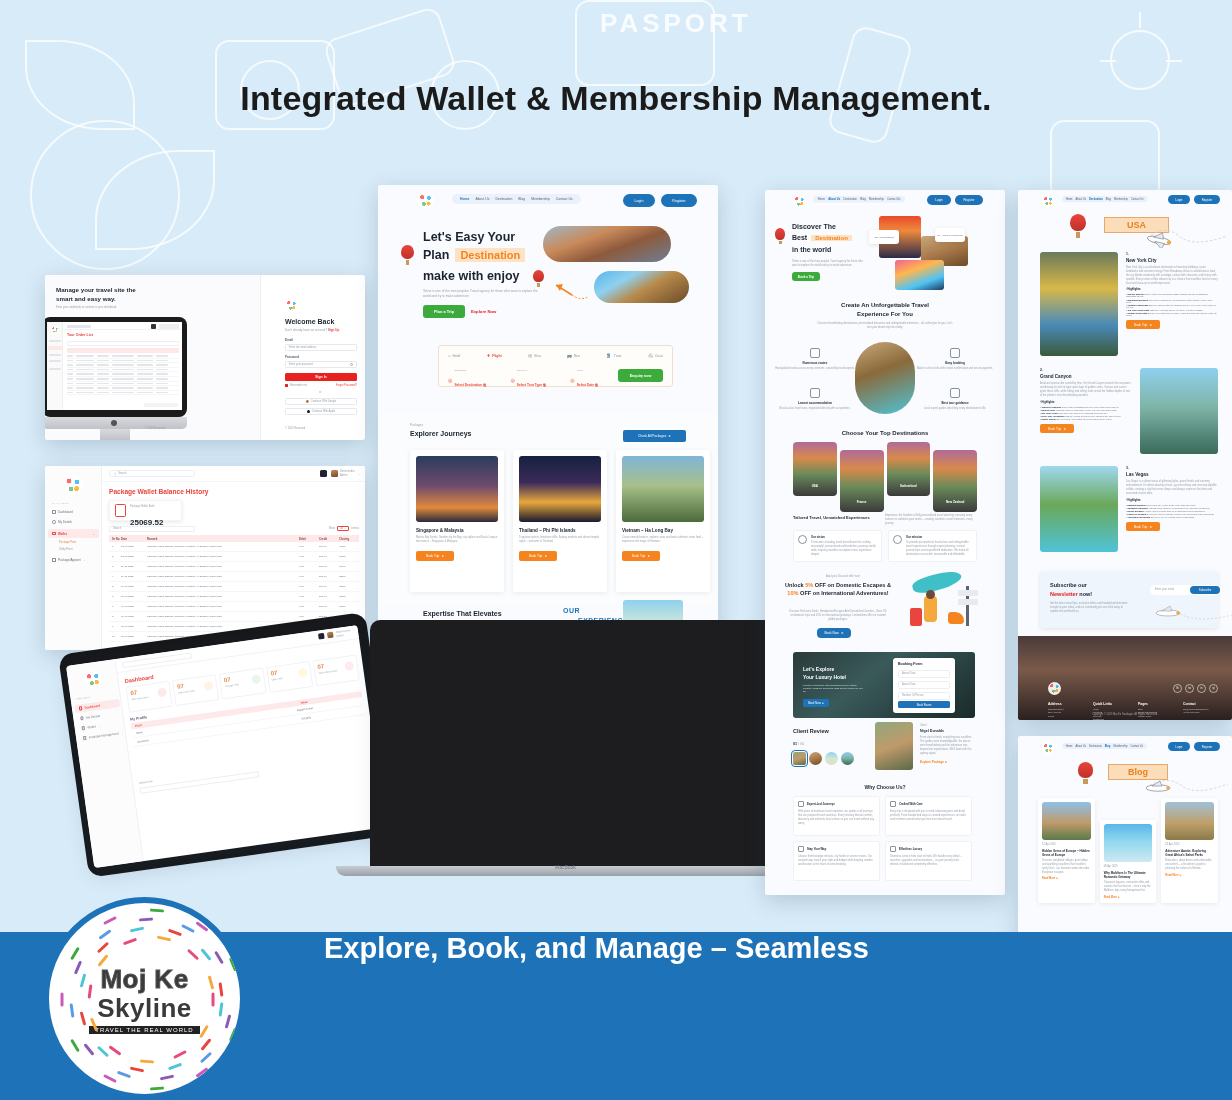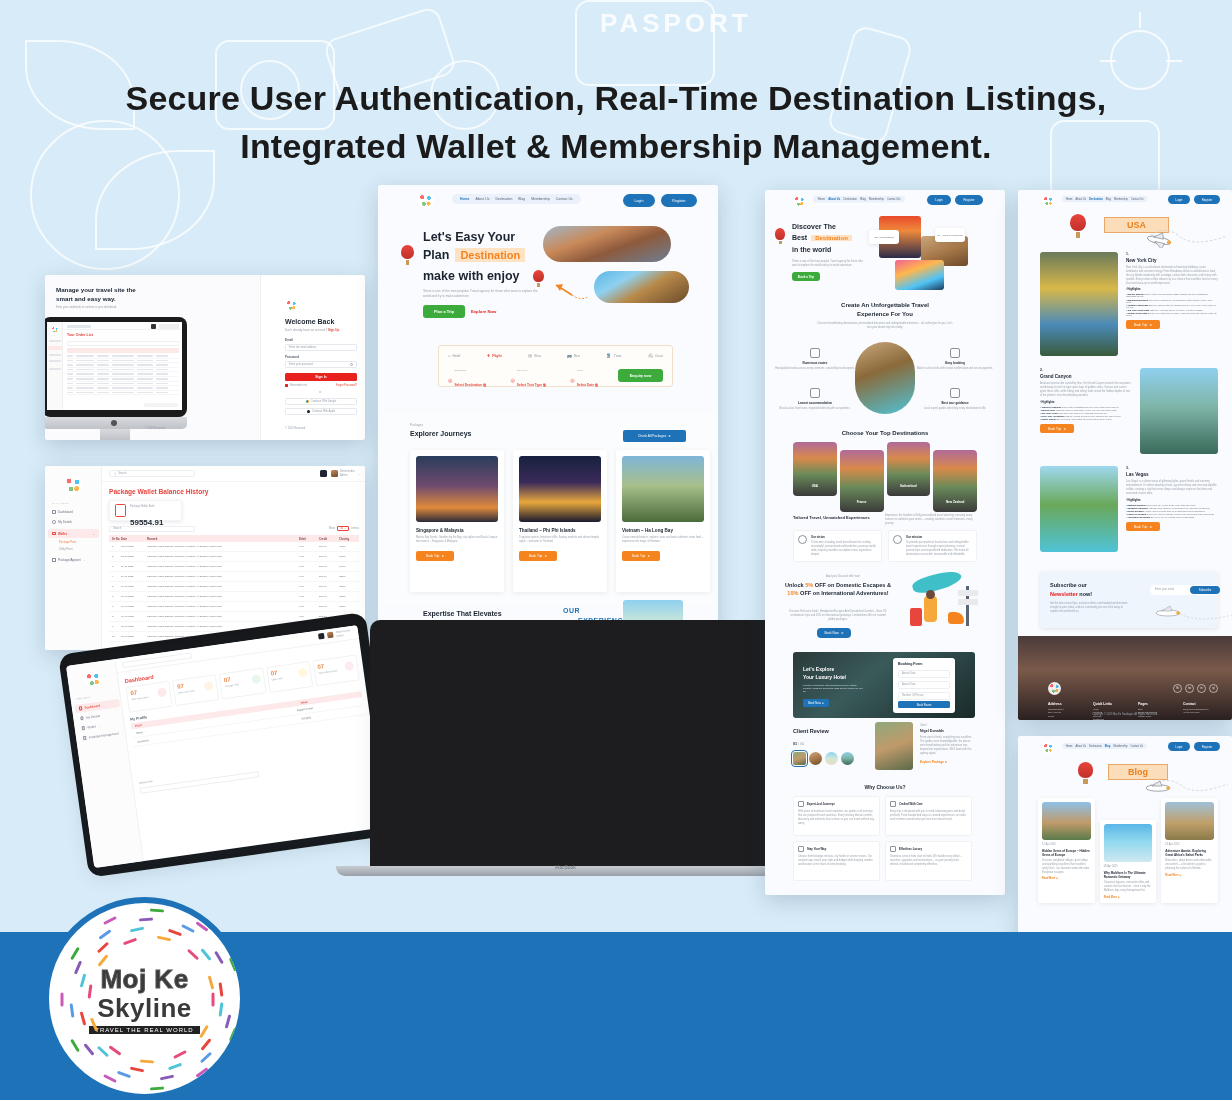--- a/index.html
+++ b/index.html
@@ -105,21 +105,20 @@
   <div class="doodle" style="left:95px;top:150px;width:120px;height:100px;border-radius:70% 0 70% 0;"></div>
   <div class="doodle d-rr" style="left:1050px;top:120px;width:110px;height:80px;"></div>
   <div class="doodle d-rr" style="left:1140px;top:230px;width:100px;height:120px;transform:rotate(12deg);"></div>
   <div class="doodle d-circ" style="left:1160px;top:430px;width:80px;height:80px;"></div>
   <div class="doodle d-rr" style="left:300px;top:760px;width:140px;height:60px;transform:rotate(-8deg);"></div>
   <div class="doodle d-circ" style="left:430px;top:60px;width:70px;height:70px;"></div>
   <div class="doodle d-rr" style="left:840px;top:30px;width:60px;height:110px;transform:rotate(16deg);"></div>
 </div>
 
 <div class="headline">
-  <div>Secure User Authentication, Real-Time Destination Listings,</div>
   <div>Integrated Wallet &amp; Membership Management.</div>
 </div>
 
 <div class="mock" style="left:45px;top:275px;width:320px;height:165px;border-radius:3px;">
   <div style="position:absolute;left:0;top:0;width:215px;height:165px;background:#fbfbfd;"></div>
   <div style="position:absolute;left:215px;top:0;width:105px;height:165px;background:#fff;border-left:1px solid #eceef1;"></div>
 
   <div style="position:absolute;left:11px;top:11px;font-size:6.2px;font-weight:700;color:#1b2430;">Manage your travel site the</div>
   <div style="position:absolute;left:11px;top:20px;font-size:6.2px;font-weight:700;color:#1b2430;">smart and easy way.</div>
   <div class="tiny" style="position:absolute;left:11px;top:31px;width:130px;">Enter your credentials to continue to your dashboard.</div>
@@ -293,21 +292,21 @@
   <div style="position:absolute;right:27px;top:4px;width:7px;height:7px;background:linear-gradient(160deg,#c98a5a,#6d4a2a);border-radius:1.5px;"></div>
   <div class="tiny" style="position:absolute;right:8px;top:4px;width:17px;">Dharmendra<br>Admin</div>
   <span style="position:absolute;right:4px;top:6px;font-size:3px;color:#9aa3ad;">⌄</span>
 
   <div style="position:absolute;left:64px;top:22px;font-size:6.6px;font-weight:700;color:#e8453c;">Package Wallet Balance History</div>
 
   <div class="card" style="position:absolute;left:64px;top:34px;width:73px;height:21px;border:1px solid #f3f4f6;display:flex;align-items:center;gap:4px;padding-left:5px;">
     <span style="width:11px;height:13px;border:1.2px solid #e8453c;border-radius:1.5px;"></span>
     <span>
       <span class="tiny">Package Wallet Bank</span><br>
-      <span style="font-size:8px;font-weight:700;color:#1b2430;">59554.91</span>
+      <span style="font-size:8px;font-weight:700;color:#1b2430;">25069.52</span>
     </span>
   </div>
 
   <div style="position:absolute;left:64px;top:60px;width:86px;height:6px;border:1px solid #eceef1;border-radius:1px;padding-left:3px;display:flex;align-items:center;">
     <span class="tiny">Search</span>
   </div>
   <div style="position:absolute;right:6px;top:60px;display:flex;align-items:center;gap:2px;">
     <span class="tiny">Show</span>
     <span style="border:1px solid #e8453c;border-radius:1px;padding:0 2px;font-size:2.6px;color:#e8453c;display:flex;align-items:center;gap:1px;">
       <span>10</span>
@@ -1087,20 +1086,21 @@
   <svg style="position:absolute;left:112px;top:28px;" width="92" height="22" viewBox="0 0 92 22">
     <path d="M30 12 Q52 22 90 12" stroke="#c8cdd3" stroke-width=".7" fill="none" stroke-dasharray="2 2"></path>
     <ellipse cx="18" cy="12" rx="12" ry="3" fill="#fff" stroke="#8a929b" stroke-width=".6"></ellipse>
     <path d="M12 10 L20 5 L22 10 Z" fill="#e8eaee" stroke="#8a929b" stroke-width=".5"></path>
     <circle cx="28" cy="12" r="1.8" fill="#f5a93c"></circle>
   </svg>
 </div>
 
 <div class="banner"></div>
 <div class="banner-text">
+  <div>Explore, Book, and Manage – Seamless</div>
 </div>
 <div class="logo-badge">
   <div class="logo-inner">
     <div class="logo-word1">Moj Ke</div>
     <div class="logo-word2">Skyline</div>
     <div class="logo-tag">TRAVEL THE REAL WORLD</div>
   </div>
   <div id="logo-arrows">
       <div class="arrw" style="left: 157px; top: 95px; background: rgb(232, 74, 122); transform: rotate(90deg); position: absolute;"></div>
       <div class="arrw" style="left: 165.339px; top: 104.668px; background: rgb(79, 195, 215); transform: rotate(97.8261deg); position: absolute;"></div>

